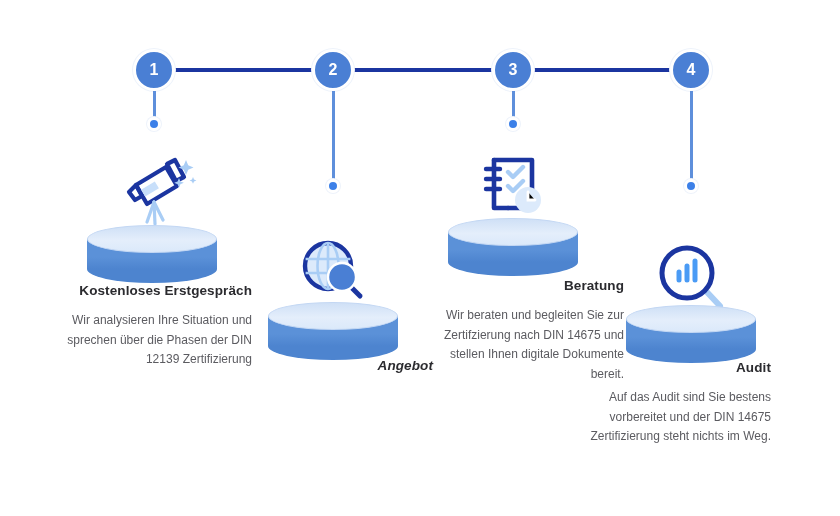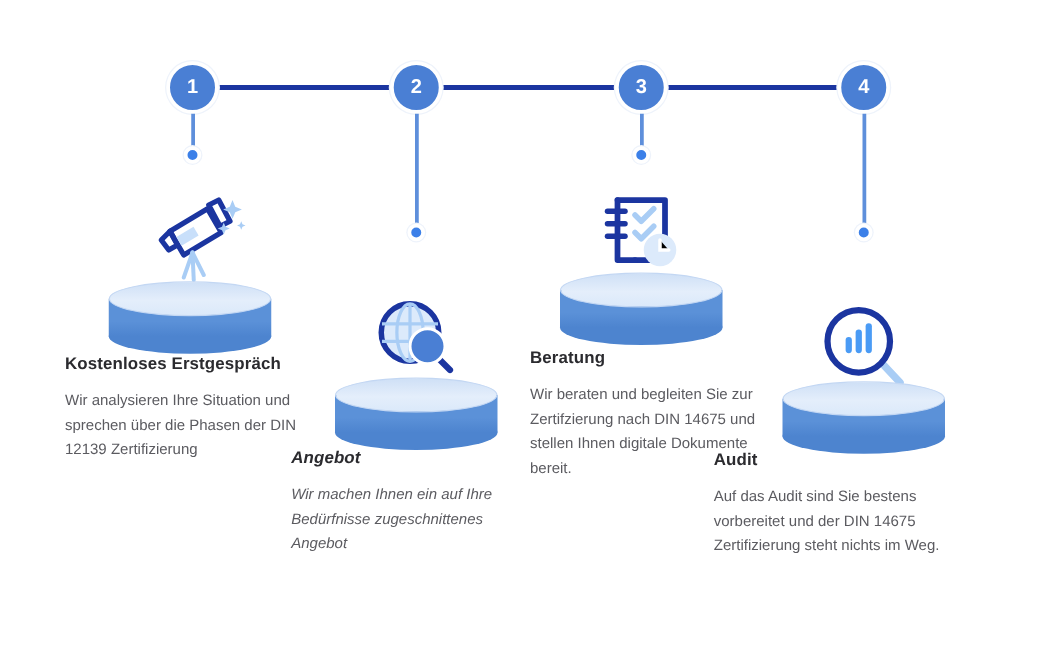--- a/index.html
+++ b/index.html
@@ -109,21 +109,21 @@
     width: 90px;
     height: 80px;
   }
   .icon-wrap svg { display: block; width: 100%; height: 100%; }
 
   
   .col-text {
     position: absolute;
     width: 200px;
     margin-left: -100px;
-    text-align: left;
+    text-align: right;
   }
   .col-title {
     font-size: 13.5px;
     font-weight: bold;
     color: #2b2b2f;
     letter-spacing: .1px;
     margin: 0 0 12px 0;
     line-height: 1.2;
   }
   .col-desc {
@@ -201,21 +201,20 @@
   </div>
 
   <div class="pedestal" style="left:333px; top:302px;">
     <div class="ped-bottom"></div>
     <div class="ped-body"></div>
     <div class="ped-top"></div>
   </div>
 
   <div class="col-text" style="left:333px; top:358px;font-style:italic;">
     <p class="col-title">Angebot</p>
-    <p class="col-desc">Wir machen Ihnen ein auf Ihre Bedürfnisse zugeschnittenes Angebot</p>
   </div>
 
   <div class="node" style="left:513px;">
     <span>3</span>
   </div>
   <div class="stem" style="left:513px; height:32px;"></div>
   <div class="enddot" style="left:513px; top:117px;"></div>
 
   <div class="icon-wrap" style="left:515px; top:148px;">
     <svg viewBox="0 0 90 80" xmlns="http://www.w3.org/2000/svg">

